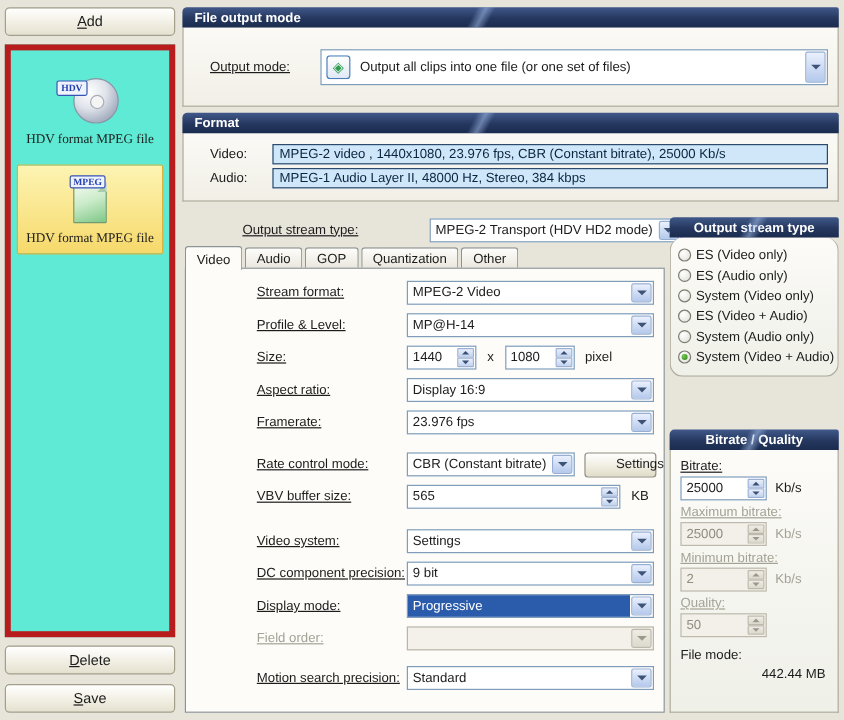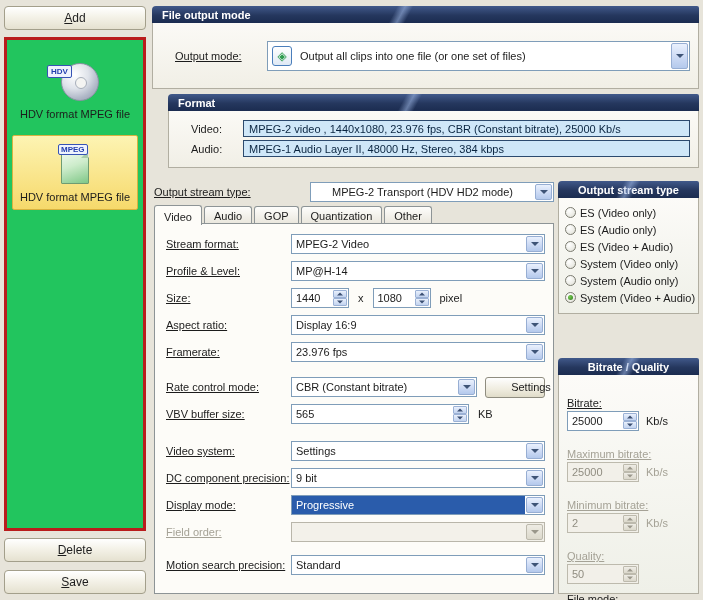--- a/index.html
+++ b/index.html
@@ -62,22 +62,22 @@
     border:1px solid #b1aea1; border-top:none; }
 
   .radio { width:11px; height:11px; border-radius:50%; border:1px solid #7b7b70;
     background:radial-gradient(circle at 35% 30%,#ffffff,#e9e9e2 70%,#d6d6cc);
     position:relative; flex-shrink:0; }
   .radio.sel::after { content:""; position:absolute; left:2px; top:2px; width:5px; height:5px;
     border-radius:50%; background:radial-gradient(circle at 35% 35%,#76c94e,#2f7d1f); }
 
   
   #sidebar { position:absolute; left:4px; top:6px; width:142px; height:588px; display:flex; flex-direction:column; }
-  #listbox { flex:1; margin:7px 0; background:#22c55e; border:3px solid #b91c1c; padding:12px 5px; 
-    display:flex; flex-direction:column; gap:8px; overflow:hidden; }
+  #listbox { flex:1; margin:7px 0; background:#5eead4; border:5px solid #b91c1c; padding:12px 5px; 
+    display:flex; flex-direction:column; gap:8px; overflow:hidden;font-family:Liberation Serif, serif; }
   .list-item { display:flex; flex-direction:column; align-items:center; gap:5px; padding:8px 2px 6px; border:1px solid transparent; border-radius:2px; }
   .list-item.selected { background:linear-gradient(180deg,#fdf4b3,#f6d96b); border-color:#d8b340; }
   .bottom-btns { display:flex; flex-direction:column; gap:8px; }
 
   .icon-hdv { position:relative; width:56px; height:42px; }
   .icon-hdv .disc { position:absolute; right:4px; top:2px; width:38px; height:38px; border-radius:50%;
     background:radial-gradient(circle at 35% 30%,#ffffff,#dfe3ea 40%,#aeb6c6 70%,#8d96a9);
     border:1px solid #8c93a5; }
   .icon-hdv .disc::after { content:""; position:absolute; left:13px; top:13px; width:10px; height:10px;
     border-radius:50%; background:#f4f4f2; border:1px solid #a7aeba; }
@@ -99,61 +99,61 @@
   #main { position:absolute; left:152px; top:6px; width:547px; height:590px; }
 
   #panel-output { position:absolute; top:0; left:0; right:0; }
   #panel-output .panel-body { height:66px; display:flex; align-items:center; padding:0 8px 0 22px; }
   #panel-output .out-label { width:92px; flex-shrink:0; text-decoration:underline; }
   #panel-output .dd { flex:1; }
   .outmode-icon { width:20px; height:20px; border:1px solid #4a7ebb; border-radius:3px; flex-shrink:0;
     background:linear-gradient(180deg,#ffffff,#dfe9f5); display:flex; align-items:center; justify-content:center;
     color:#2e9c4f; font-size:12px; line-height:1; }
 
-  #panel-format { position:absolute; top:88px; left:16px; right:0; }
+  #panel-format { position:absolute; top:88px; left:0; right:0; }
   #panel-format .panel-body { padding:6px 8px 7px 8px; }
   .fmt-row { display:flex; align-items:center; margin:3px 0; }
   .fmt-label { width:52px; margin-left:14px; flex-shrink:0; }
   .fmt-value { flex:1; height:17px; background:#cfe7f8; border:1px solid #2c4a6e;
     color:#0a2540; font-size:11px; padding:2px 4px 0 5px; white-space:nowrap; overflow:hidden; }
 
   #stream-row { position:absolute; top:175px; left:2px; width:400px; height:21px; display:flex; align-items:center; }
   #stream-row .flabel { width:156px; text-decoration:underline; }
   #stream-row .dd { width:256px;text-align:center; }
 
   #tabs { position:absolute; top:199px; left:2px; display:flex; align-items:flex-end; height:19px; }
   .tab { padding:3px 9px 2px 9px; margin-right:2px; border:1px solid #8d9496; border-bottom:none;
     border-radius:3px 3px 0 0; background:linear-gradient(180deg,#fdfdfb,#e9e6dc); font-size:11px; cursor:pointer; }
   .tab.sel { background:#fdfcf8; padding-top:5px; position:relative; z-index:2; margin-bottom:-1px; }
 
   #tabpanel { position:absolute; top:217px; left:2px; width:400px; bottom:2px;
     background:#fdfcf8; border:1px solid #8d9496; padding:10px 8px 0 11px; }
   .frow { display:flex; align-items:center; height:20px; margin-bottom:7px; }
-  .flabel { width:125px; flex-shrink:0; text-decoration:underline; font-size:11px; }
+  .flabel { width:125px; flex-shrink:0; text-decoration:underline; font-size:11px;margin-left:48px; }
   .flabel.dis { color:#a5a296; }
   .grow { flex:1; }
   .gap6 { height:6px; } .gap8 { height:8px; } .gap10 { height:10px; }
   .unit { margin-left:9px; }
   .sizex { margin:0 9px; }
   .settings-btn { width:60px; height:21px; margin-left:8px; flex-shrink:0;
     background:linear-gradient(180deg,#fefefe,#efecdf 60%,#e0dcc9);
     border:1px solid #8f8d80; border-radius:3px; font-size:11px; cursor:pointer;
     display:flex; align-items:center; justify-content:center;padding-left:32px; }
 
   
   #stp-panel { position:absolute; top:175px; right:0; width:141px; }
   #stp-panel .panel-hdr, #bq-panel .panel-hdr { justify-content:center; padding-left:0; }
-  #stp-panel .panel-body { padding:6px 4px 7px 6px; background:linear-gradient(180deg,#fcfbf8,#eff0e8); }
+  #stp-panel .panel-body { padding:6px 4px 7px 6px; background:linear-gradient(180deg,#fcfbf8,#eff0e8);border-radius:11px; }
   .radio-row { display:flex; align-items:center; gap:4px; height:17px; cursor:pointer; }
   .radio-row span:last-child { white-space:nowrap; font-size:11px; }
 
   #bq-panel { position:absolute; top:352px; right:0; width:141px; bottom:2px; }
   #bq-panel .panel-body { position:absolute; top:17px; bottom:0; left:0; right:0;
     padding:5px 8px; background:linear-gradient(180deg,#fcfbf8,#eff0e8); }
-  .bq-label { text-decoration:underline; margin:17px 0 2px 0; }
+  .bq-label { text-decoration:underline; margin:3px 0 2px 0; }
   .bq-label.dis { color:#a5a296; }
   .bq-row { display:flex; align-items:center; margin-bottom:4px; }
   .bq-spin { width:72px; }
   .bq-unit { margin-left:7px; }
   .bq-unit.dis { color:#a5a296; }
   .fs-label { margin-top:9px; }
   .fs-value { text-align:right; margin-top:4px; padding-right:2px; }
 </style>
 </head>
 <body>
@@ -397,25 +397,25 @@
       <div class="radio-row">
         <span class="radio"></span>
         <span>ES (Video only)</span>
       </div>
       <div class="radio-row">
         <span class="radio"></span>
         <span>ES (Audio only)</span>
       </div>
       <div class="radio-row">
         <span class="radio"></span>
+        <span>System (Video only)</span>
+      </div>
+      <div class="radio-row">
+        <span class="radio"></span>
         <span>ES (Video + Audio)</span>
-      </div>
-      <div class="radio-row">
-        <span class="radio"></span>
-        <span>System (Video only)</span>
       </div>
       <div class="radio-row">
         <span class="radio"></span>
         <span>System (Audio only)</span>
       </div>
       <div class="radio-row">
         <span class="radio sel"></span>
         <span>System (Video + Audio)</span>
       </div>
     </div>

